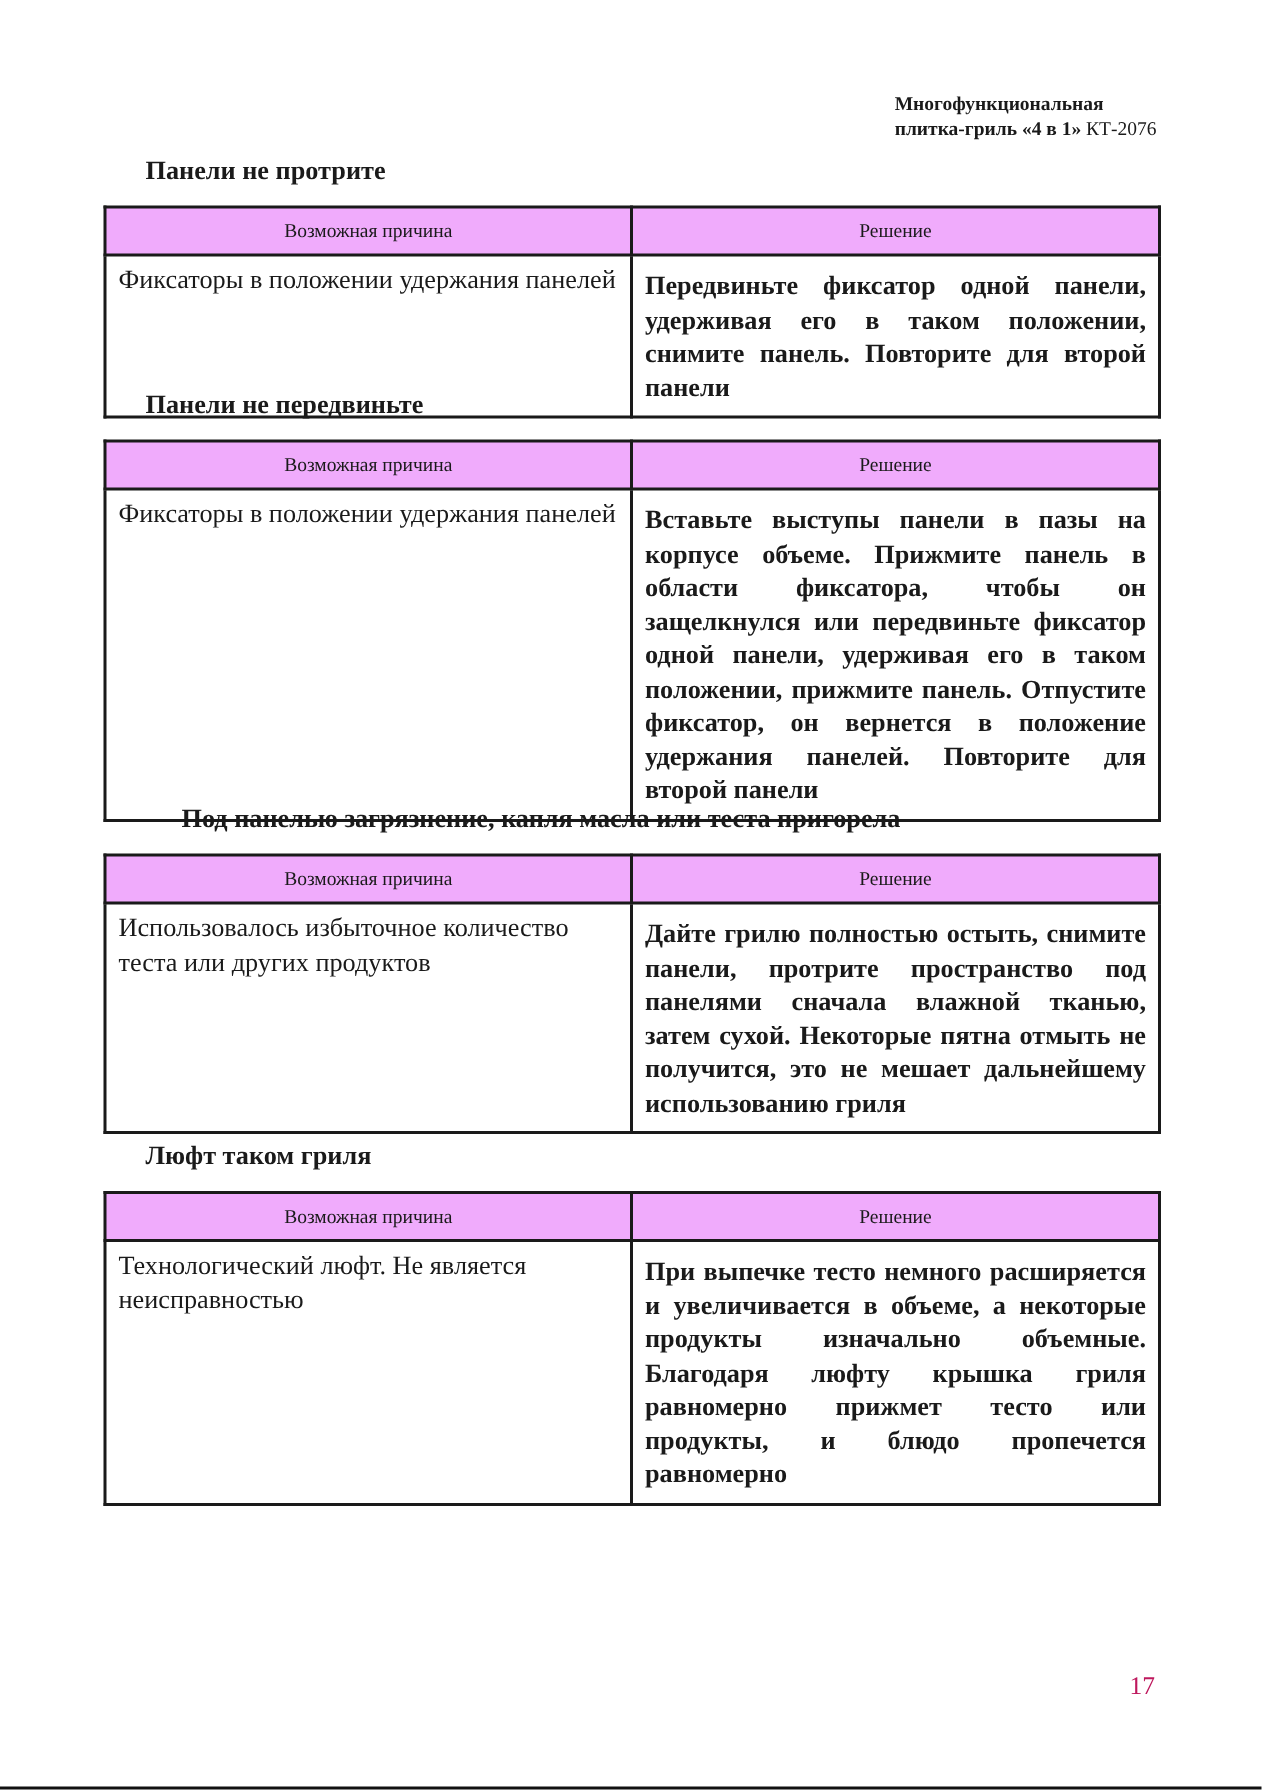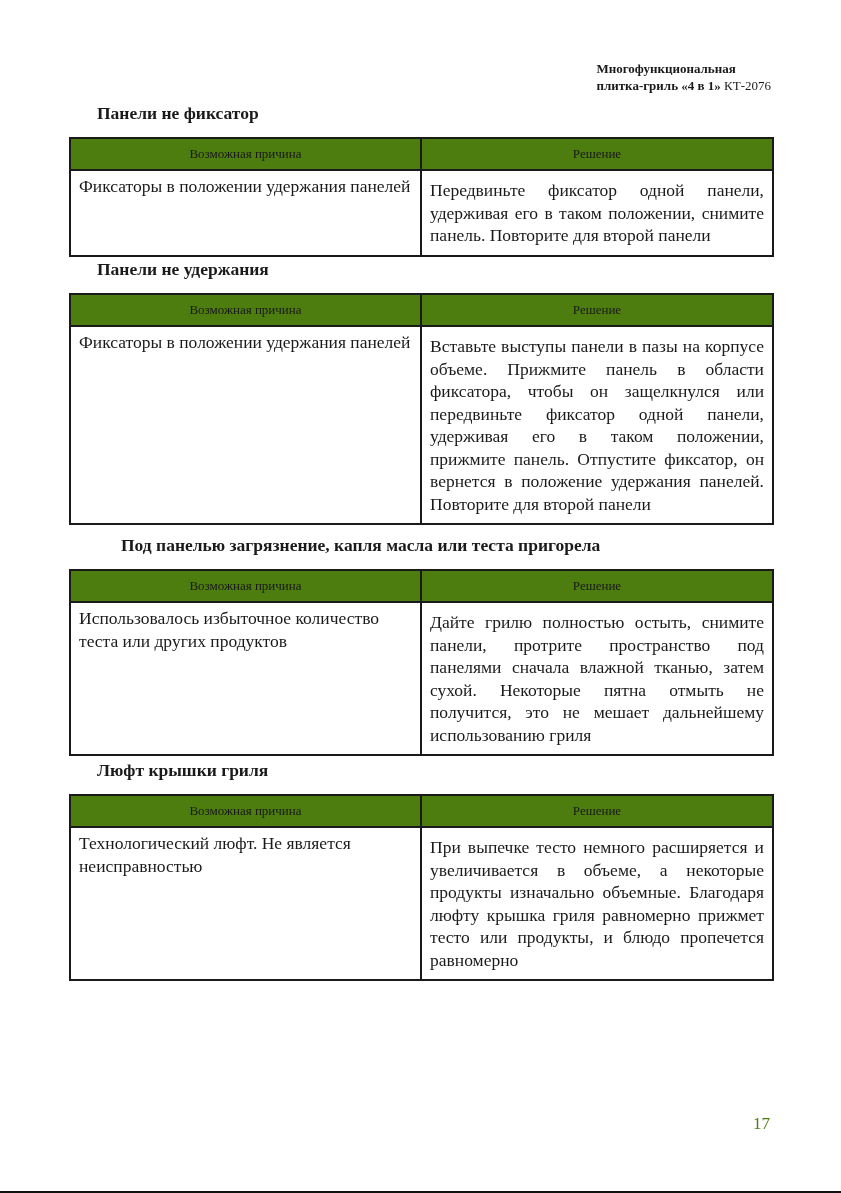--- a/index.html
+++ b/index.html
@@ -4,56 +4,56 @@
   <style>
     html, body { margin: 0; padding: 0; background: #ffffff; }
     body { width: 841px; height: 1193px; position: relative; overflow: hidden;
       font-family: "Liberation Serif", "DejaVu Serif", serif; color: #1a1a1a; }
     .running-head { position: absolute; right: 70px; top: 60px; text-align: left;
       font-size: 13px; line-height: 17px; }
     .running-head .bold { font-weight: bold; }
     .section-title { position: absolute; left: 97px; font-weight: bold; font-size: 17.5px; }
     table.tbl { position: absolute; left: 69px; width: 703px; border-collapse: collapse; table-layout: fixed; }
     table.tbl th, table.tbl td { border: 2px solid #1a1a1a; }
-    table.tbl th { background: #4d7c0f; font-weight: normal; font-size: 13px; height: 30px; padding: 0; text-align: center; }
+    table.tbl th { background: #f0abfc; font-weight: normal; font-size: 13px; height: 30px; padding: 0; text-align: center; }
     table.tbl td { vertical-align: top; font-size: 17.5px; line-height: 22.5px; }
     td.cause { padding: 4px 8px 8px 8px; text-align: left; }
-    td.solution { padding: 8px 8px 8px 8px; text-align: justify; }
+    td.solution { padding: 8px 8px 8px 8px; text-align: justify; font-weight: bold; }
     col.c1 { width: 351px; }
     col.c2 { width: 352px; }
-    .page-number { position: absolute; left: 753px; top: 1114px; font-size: 17px; color: #4d7c0f; text-align: center; }
+    .page-number { position: absolute; left: 753px; top: 1114px; font-size: 17px; color: #be185d; text-align: center; }
     .bottom-rule { position: absolute; left: 0; top: 1191px; width: 841px; height: 2px; background: #111; }
   </style>
 </head>
 <body>
 
 <div class="running-head">
   <div class="bold">Многофункциональная</div>
   <div><span class="bold">плитка-гриль «4 в 1»</span><span> КТ-2076</span></div>
 </div>
 
-<div class="section-title" style="top:103px;">Панели не фиксатор</div>
+<div class="section-title" style="top:103px;">Панели не протрите</div>
 <table class="tbl" style="top:137px;">
   <colgroup>
       <col class="c1">
       <col class="c2">
     </colgroup>
   <tbody>
       <tr>
     <th>Возможная причина</th>
     <th>Решение</th>
   </tr>
   <tr style="height:78px;">
     <td class="cause">Фиксаторы в положении удержания панелей</td>
     <td class="solution">Передвиньте фиксатор одной панели, удерживая его в таком положении, снимите панель. Повторите для второй панели</td>
   </tr>
 </tbody>
   </table>
 
-<div class="section-title" style="top:259px;">Панели не удержания</div>
+<div class="section-title" style="top:259px;">Панели не передвиньте</div>
 <table class="tbl" style="top:293px;">
   <colgroup>
       <col class="c1">
       <col class="c2">
     </colgroup>
   <tbody>
       <tr>
     <th>Возможная причина</th>
     <th>Решение</th>
   </tr>
@@ -75,21 +75,21 @@
     <th>Возможная причина</th>
     <th>Решение</th>
   </tr>
   <tr style="height:143px;">
     <td class="cause">Использовалось избыточное количество теста или других продуктов</td>
     <td class="solution">Дайте грилю полностью остыть, снимите панели, протрите пространство под панелями сначала влажной тканью, затем сухой. Некоторые пятна отмыть не получится, это не мешает дальнейшему использованию гриля</td>
   </tr>
 </tbody>
   </table>
 
-<div class="section-title" style="top:760px;">Люфт крышки гриля</div>
+<div class="section-title" style="top:760px;">Люфт таком гриля</div>
 <table class="tbl" style="top:794px;">
   <colgroup>
       <col class="c1">
       <col class="c2">
     </colgroup>
   <tbody>
       <tr>
     <th>Возможная причина</th>
     <th>Решение</th>
   </tr>

